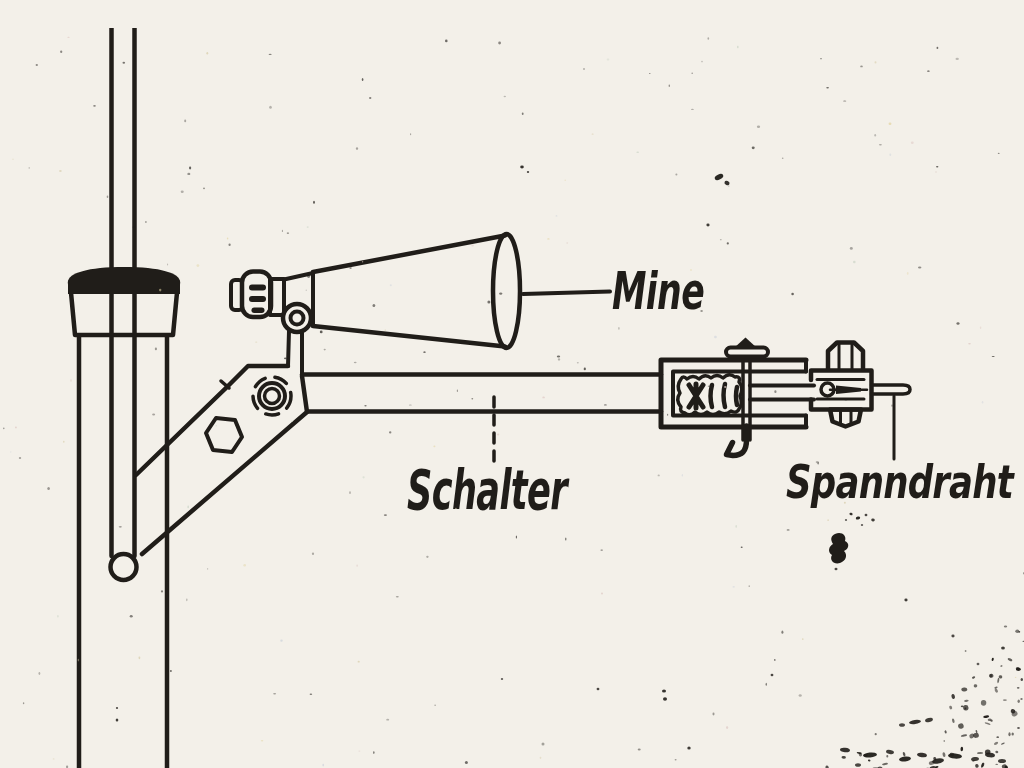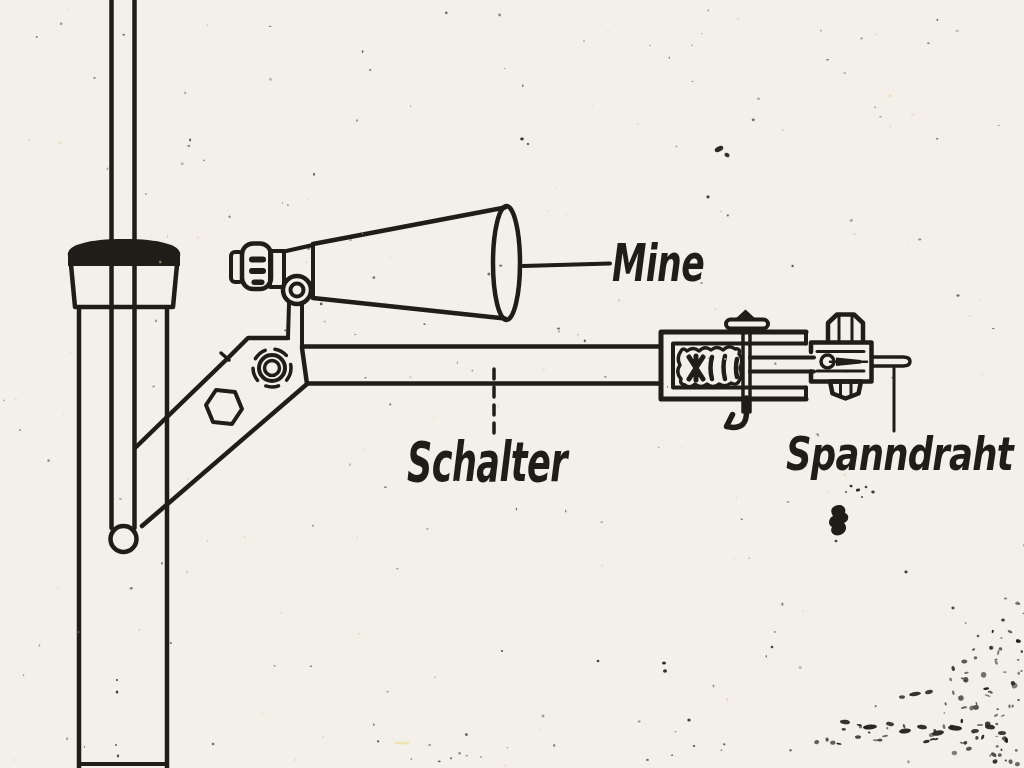--- a/index.html
+++ b/index.html
@@ -1,18 +1,18 @@
 <!DOCTYPE html>
 <html style="--paper: #f3f0e9; --ink: #201d19;"><head>
 <meta charset="utf-8">
 <style>
   :root{ --paper:#f3f0e9; --ink:#201d19; }
   html,body{margin:0;padding:0;}
   body{width:1024px;height:768px;overflow:hidden;background:var(--paper);}
-  #stage{position:relative;width:1024px;height:688px;}
+  #stage{position:relative;width:1024px;height:688px;margin-top:28px;}
   svg{display:block;}
   .ln{stroke:var(--ink);fill:none;stroke-linecap:round;stroke-linejoin:round;}
   .fl{fill:var(--ink);stroke:none;}
   .pp{fill:var(--paper);}
   .lbl{fill:var(--ink);font-family:"DejaVu Sans","Liberation Sans",sans-serif;
        font-style:italic;font-weight:bold;letter-spacing:-1px;}
 </style>
 </head>
 <body>
 

